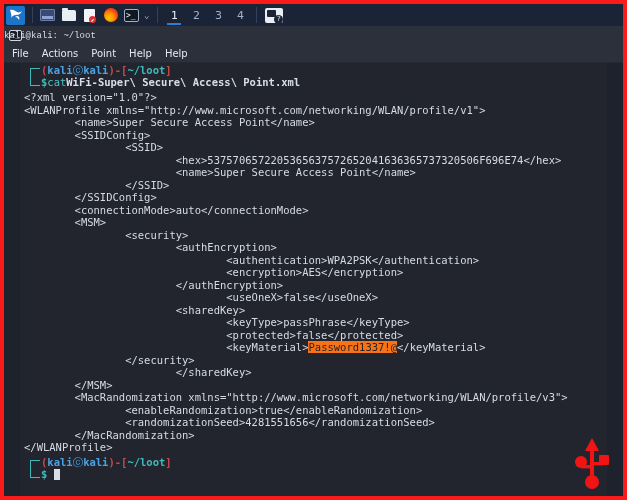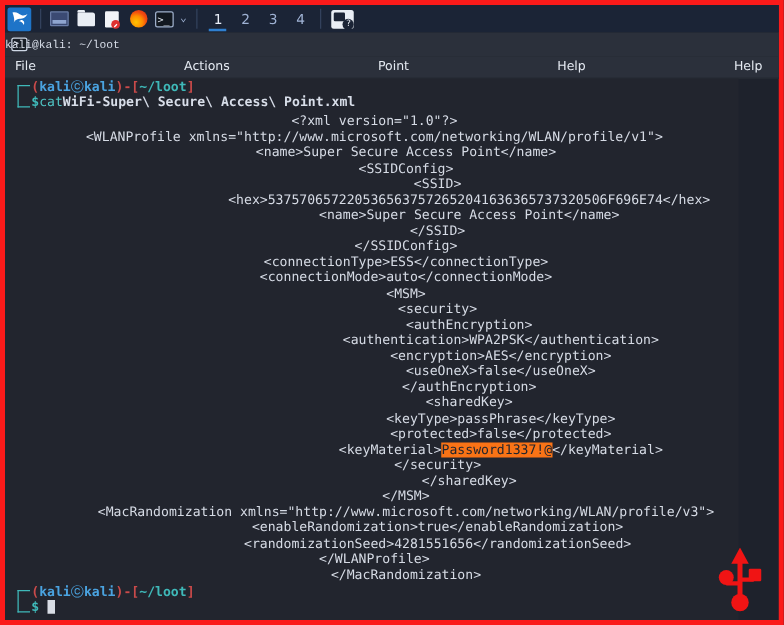--- a/index.html
+++ b/index.html
@@ -60,30 +60,29 @@
   #title-text{
     position:absolute;right:0;width:100%;
     color:#d7dde8;font-size:9px;font-family:Liberation Mono, monospace;
     padding-right:72px;box-sizing:border-box;
   }
   
   #menubar{
     position:absolute;left:0;top:41px;width:619px;height:18px;
     background:#2b303b;display:flex;align-items:center;box-sizing:border-box;padding-left:8px;
     border-bottom:1px solid #242932;
-    justify-content:space-between;
   }
   #menubar .mi{
     color:#e4e9f1;font-size:10px;margin-right:13px;
     font-family:"DejaVu Sans","Liberation Sans",sans-serif;
   }
   
   #term{
-    position:absolute;left:0;top:59px;width:587px;height:433px;
-    background:#22252e;overflow:hidden;box-sizing:border-box;padding:3px 0 0 4px;text-align:center;
+    position:absolute;left:16px;top:59px;width:587px;height:433px;
+    background:#22252e;overflow:hidden;box-sizing:border-box;padding:3px 0 0 4px;
   }
   .line{
     font-family:"DejaVu Sans Mono","Liberation Mono",monospace;
     font-size:10.5px;line-height:12.5px;white-space:pre;color:#d8dee9;
   }
   .pr-brk{color:#c94a4a;font-weight:bold;}
   .pr-kali{color:#4aa3e0;font-weight:bold;}
   .pr-at{color:#4aa3e0;}
   .pr-path{color:#3fb9b9;font-weight:bold;}
   .pr-dollar{color:#3fb9b9;font-weight:bold;}
@@ -166,45 +165,44 @@
     <div id="out-head">
         <div class="line xmltxt">&lt;?xml version="1.0"?&gt;</div>
         <div class="line xmltxt">&lt;WLANProfile xmlns="http://www.microsoft.com/networking/WLAN/profile/v1"&gt;</div>
         <div class="line xmltxt">        &lt;name&gt;Super Secure Access Point&lt;/name&gt;</div>
         <div class="line xmltxt">        &lt;SSIDConfig&gt;</div>
         <div class="line xmltxt">                &lt;SSID&gt;</div>
         <div class="line xmltxt">                        &lt;hex&gt;5375706572205365637572652041636365737320506F696E74&lt;/hex&gt;</div>
         <div class="line xmltxt">                        &lt;name&gt;Super Secure Access Point&lt;/name&gt;</div>
         <div class="line xmltxt">                &lt;/SSID&gt;</div>
         <div class="line xmltxt">        &lt;/SSIDConfig&gt;</div>
-        <div class="line xmltxt">        &lt;connectionType&gt;ESS&lt;/connectionType&gt;</div>
         <div class="line xmltxt">        &lt;connectionMode&gt;auto&lt;/connectionMode&gt;</div>
         <div class="line xmltxt">        &lt;MSM&gt;</div>
         <div class="line xmltxt">                &lt;security&gt;</div>
         <div class="line xmltxt">                        &lt;authEncryption&gt;</div>
         <div class="line xmltxt">                                &lt;authentication&gt;WPA2PSK&lt;/authentication&gt;</div>
         <div class="line xmltxt">                                &lt;encryption&gt;AES&lt;/encryption&gt;</div>
+        <div class="line xmltxt">                        &lt;/authEncryption&gt;</div>
         <div class="line xmltxt">                                &lt;useOneX&gt;false&lt;/useOneX&gt;</div>
-        <div class="line xmltxt">                        &lt;/authEncryption&gt;</div>
         <div class="line xmltxt">                        &lt;sharedKey&gt;</div>
         <div class="line xmltxt">                                &lt;keyType&gt;passPhrase&lt;/keyType&gt;</div>
         <div class="line xmltxt">                                &lt;protected&gt;false&lt;/protected&gt;</div>
       </div>
 
     <div class="line"><span class="xmltxt">                                &lt;keyMaterial&gt;</span><span class="sel">Password1337!@</span><span class="xmltxt">&lt;/keyMaterial&gt;</span></div>
 
     <div id="out-tail">
         <div class="line xmltxt">                &lt;/security&gt;</div>
         <div class="line xmltxt">                        &lt;/sharedKey&gt;</div>
         <div class="line xmltxt">        &lt;/MSM&gt;</div>
         <div class="line xmltxt">        &lt;MacRandomization xmlns="http://www.microsoft.com/networking/WLAN/profile/v3"&gt;</div>
         <div class="line xmltxt">                &lt;enableRandomization&gt;true&lt;/enableRandomization&gt;</div>
         <div class="line xmltxt">                &lt;randomizationSeed&gt;4281551656&lt;/randomizationSeed&gt;</div>
+        <div class="line xmltxt">        &lt;/MacRandomization&gt;</div>
         <div class="line xmltxt">&lt;/WLANProfile&gt;</div>
-        <div class="line xmltxt">        &lt;/MacRandomization&gt;</div>
       </div>
 
     <div class="promptbox" style="margin-top:4px;">
       <span class="pbox-lines"></span>
       <div class="line pline1"><span class="pr-brk">(</span><span class="pr-kali">kali</span><span class="pr-at">ⓒ</span><span class="pr-kali">kali</span><span class="pr-brk">)-[</span><span class="pr-path">~/loot</span><span class="pr-brk">]</span></div>
       <div class="line pline2"><span class="pr-dollar">$</span><span> </span><span class="blockcur"></span></div>
     </div>
 
   </div>
 

